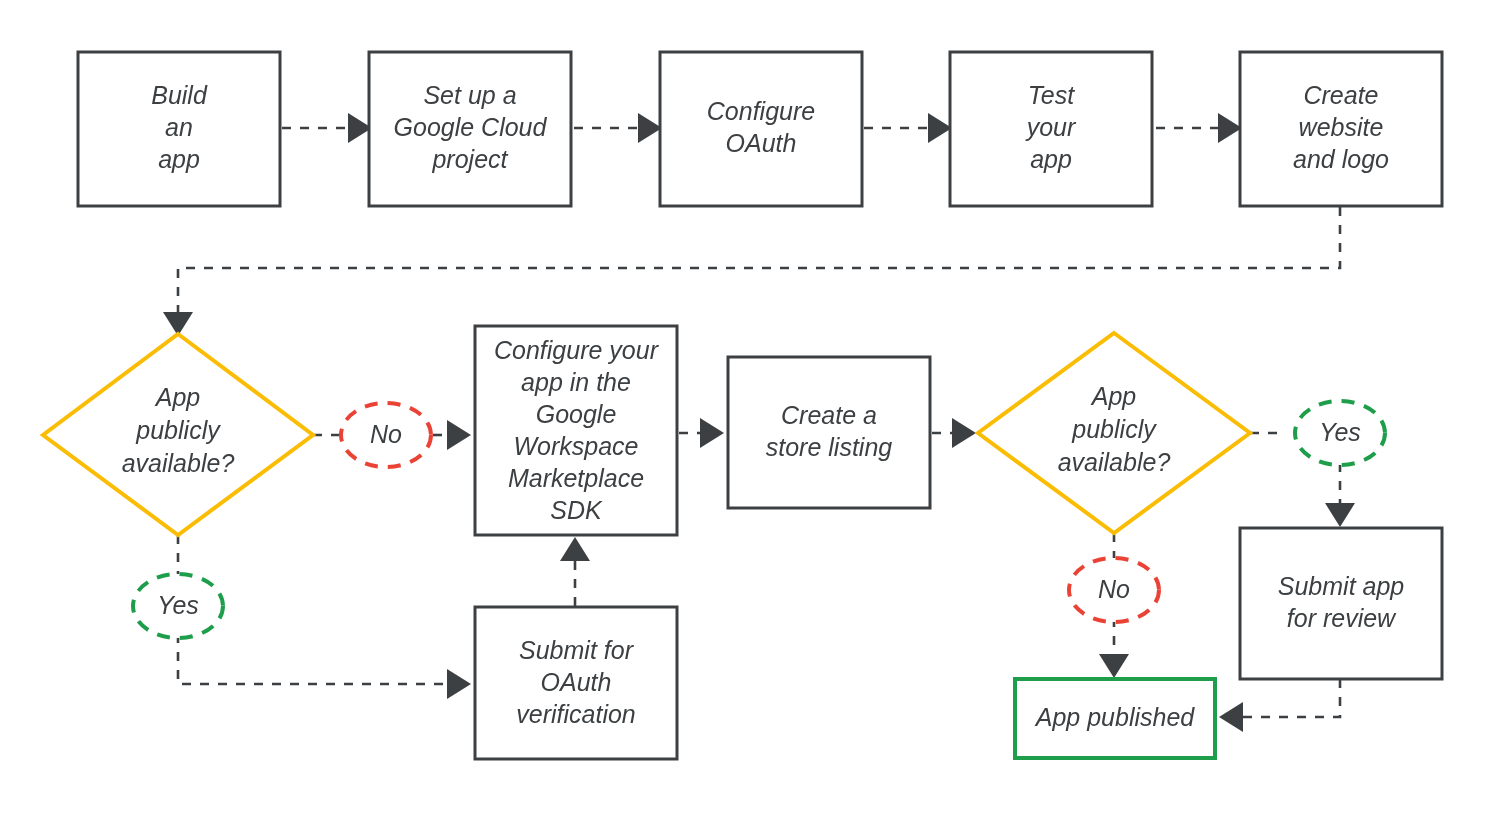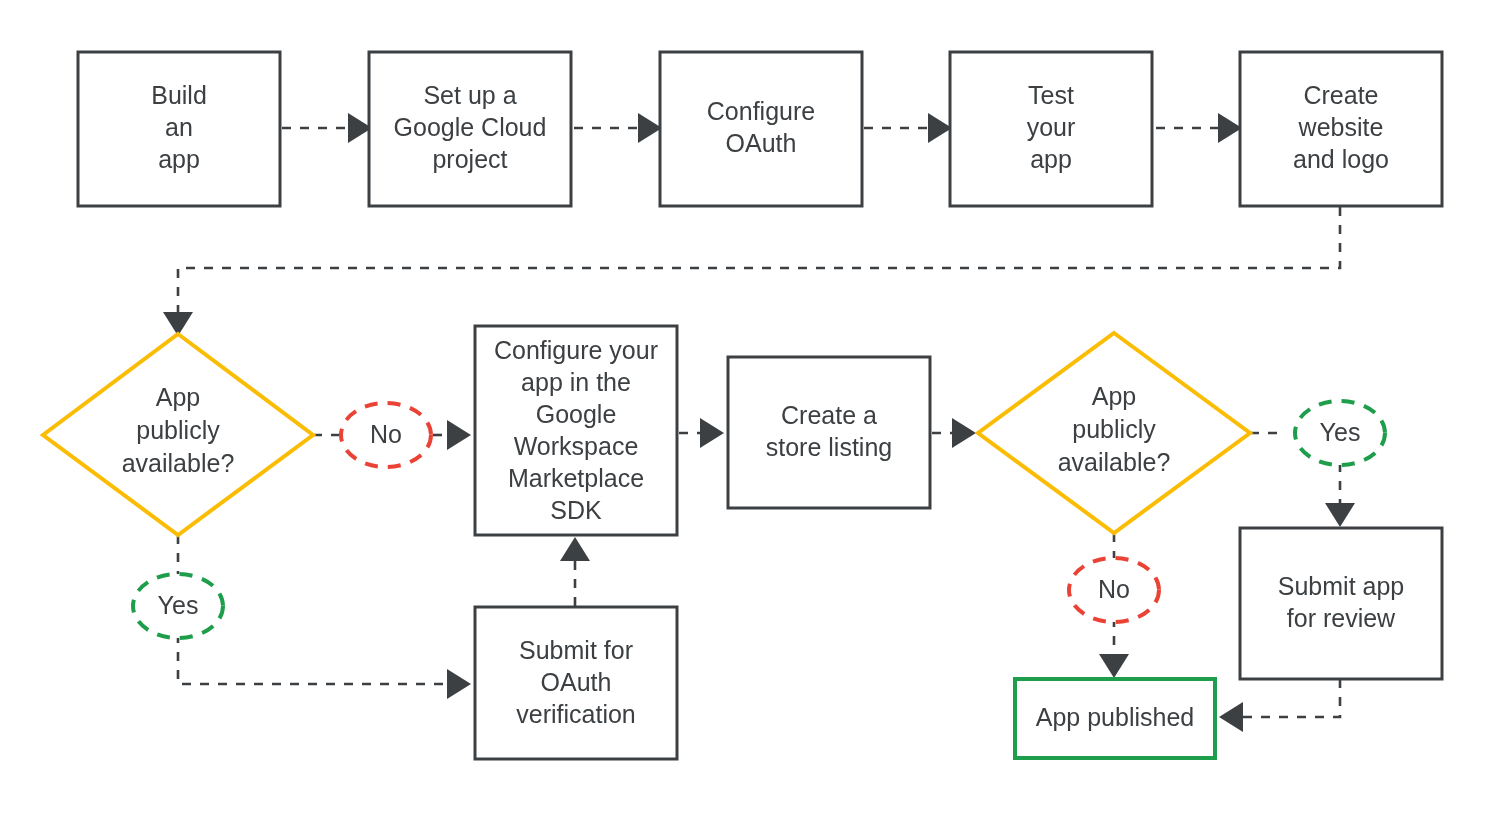--- a/index.html
+++ b/index.html
@@ -11,20 +11,21 @@
     width: 1494px;
     height: 814px;
     font-family: "Liberation Sans", sans-serif;
     overflow: hidden;
   }
   #flow-root {
     position: relative;
     width: 1294px;
     height: 814px;
     background: #ffffff;
+    font-style: italic;
   }
   svg#flow-svg {
     display: block;
     width: 1494px;
     height: 814px;
   }
   .node-rect {
     fill: #ffffff;
     stroke: #3c4043;
     stroke-width: 3;

